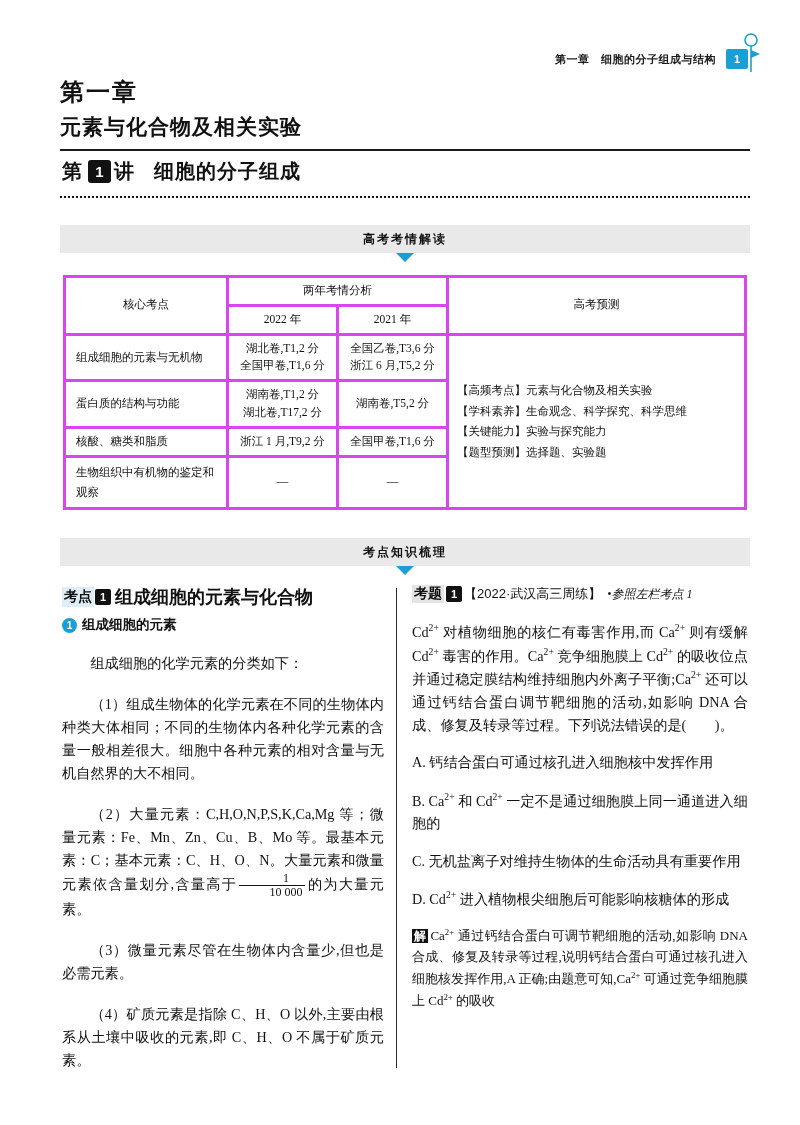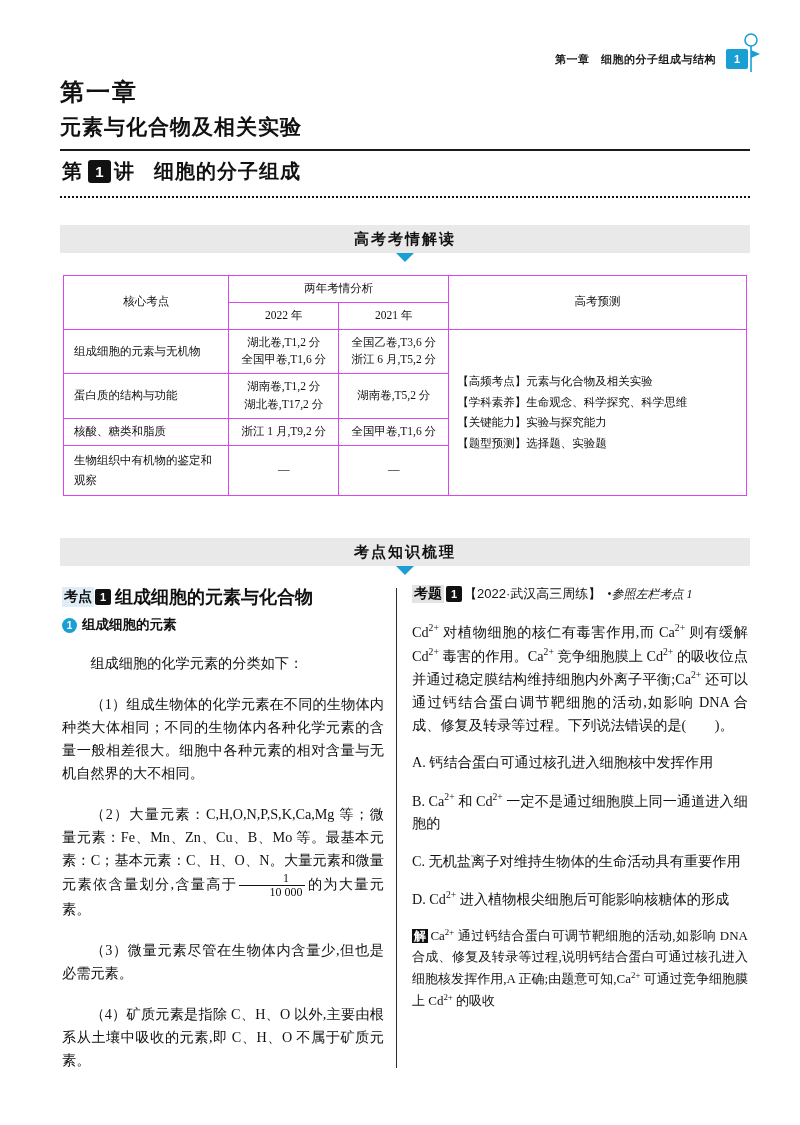--- a/index.html
+++ b/index.html
@@ -146,21 +146,21 @@
     left: 60px;
     width: 690px;
     height: 28px;
     background: #e9e9e9;
     display: flex;
     align-items: center;
     justify-content: center;
   }
   .banner span {
     font-family: "Liberation Sans", sans-serif;
-    font-size: 15px;
+    font-size: 12px;
     font-weight: bold;
     letter-spacing: 2px;
     color: #111;
   }
   .banner-arrow {
     position: absolute;
     left: 50%;
     bottom: -9px;
     margin-left: -9px;
     width: 0;
@@ -177,21 +177,21 @@
     position: absolute;
     top: 275px;
     left: 63px;
     width: 684px;
     border-collapse: collapse;
     font-family: "Liberation Serif", serif;
     font-size: 11.5px;
     color: #111;
   }
   table.exam td, table.exam th {
-    border: 1px solid #d946ef;
+    border: 3px solid #d946ef;
     padding: 4px 6px;
     text-align: center;
     vertical-align: middle;
     line-height: 1.55;
   }
   table.exam .lefted {
     text-align: left;
     padding-left: 10px;
   }
   table.exam .pred {

